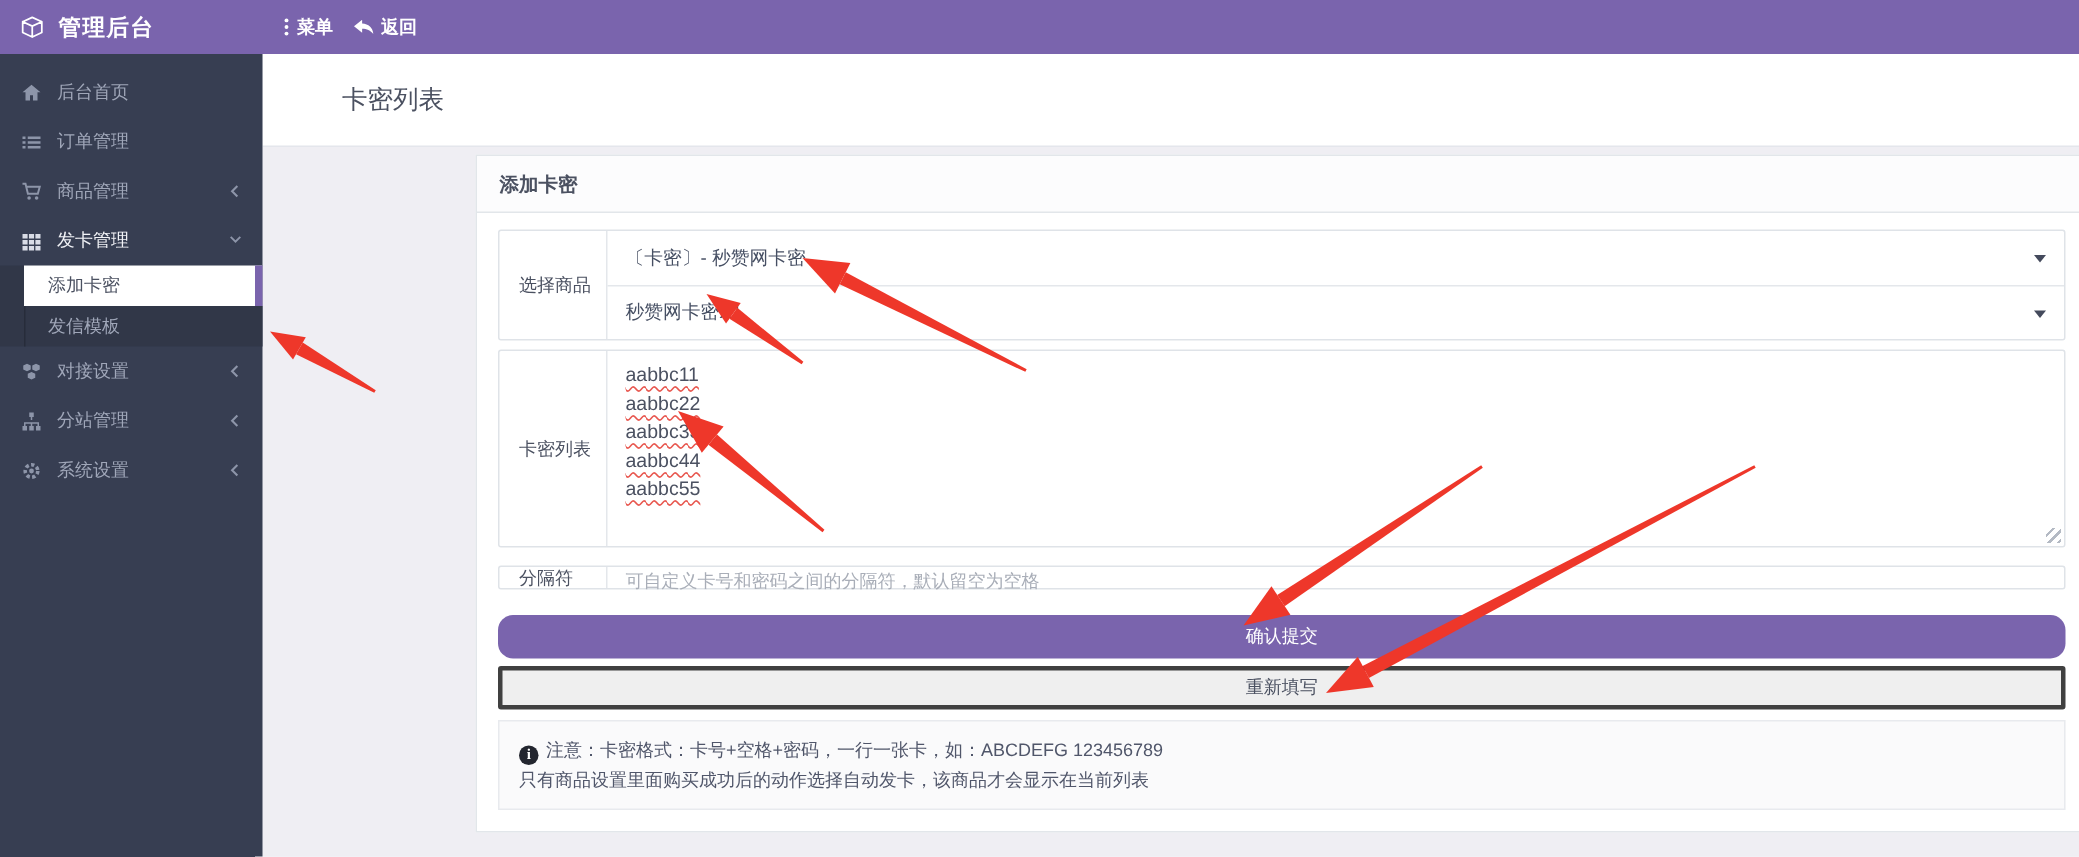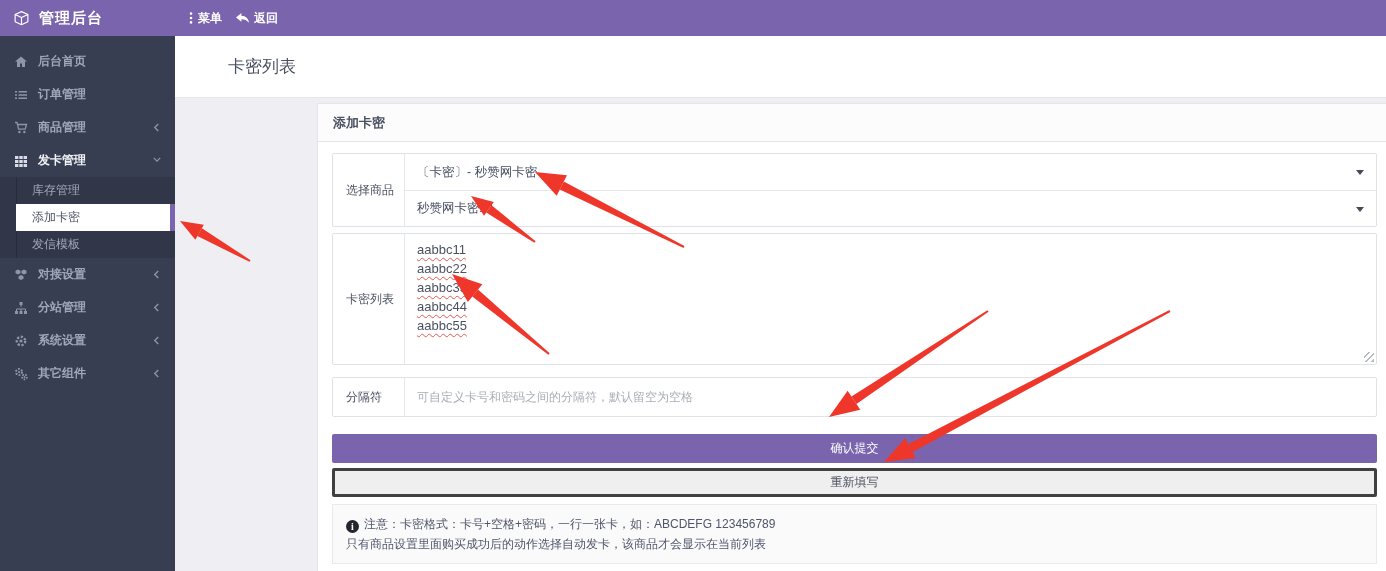--- a/index.html
+++ b/index.html
@@ -15,21 +15,21 @@
   .top-link { display:flex; align-items:center; color:#fff; font-size:12px; font-weight:bold;
     margin-left:14px; cursor:pointer; }
   .top-link .ti { margin-right:5px; display:inline-flex; }
 
   
   .sidebar { position:absolute; left:0; top:36px; width:175px; height:535px;
     background:#373e52; padding-top:9px; z-index:5; }
   .nav-item { height:33px; display:flex; align-items:center; padding:0 14px 0 14px;
     color:#a0a7b9; font-size:12px; cursor:pointer; }
   .nav-item .nico { width:14px; height:14px; margin-right:10px; color:#8d95a9; display:inline-flex; flex:none; }
-  .nav-item .nlbl { flex:1;font-weight:bold; }
+  .nav-item .nlbl { flex:1; }
   .nav-item .chev { width:8px; height:10px; color:#8d95a9; display:inline-flex; }
   .nav-item.open { color:#f2f3f7; }
   .nav-item.open .nico { color:#d9dce6; }
   .submenu { background:#313748; }
   .sub-item { height:27px; display:flex; align-items:center; margin-left:16px;
     border-left:1px solid #272c3a; padding-left:15px; color:#a0a7b9; font-size:12px; cursor:pointer; }
   .sub-item.active { background:#ffffff; color:#4b5161; border-left:none; padding-left:16px;
     border-right:5px solid #7a64ad; }
 
   
@@ -58,33 +58,33 @@
     border-top:5px solid #444a5c; }
 
   .row-cardlist { margin-top:6px; height:132px; }
   .card-area { padding:6px 12px; font-size:13px; color:#4b5161; line-height:19px;
     height:100%; cursor:text; position:relative; }
   .card-line { width:max-content; text-decoration:underline; text-decoration-style:wavy;
     text-decoration-color:#e8574f; text-decoration-thickness:1px; text-underline-offset:3px; }
   .grip { position:absolute; right:2px; bottom:2px; width:10px; height:10px;
     background:repeating-linear-gradient(135deg, transparent 0 3px, #b4bac4 3px 4.5px); cursor:se-resize; }
 
-  .row-sep { margin-top:12px; height:40px; }
+  .row-sep { margin-top:12px; height:16px; }
   .sep-input { width:100%; height:100%; border:none; outline:none; padding:0 12px;
     font-size:12px; color:#404040; font-family:inherit; background:transparent; }
   .sep-input::placeholder { color:#a9aeb8; }
 
   .check-band { margin-top:11px; border-top:1px solid #e4e7eb; border-bottom:1px solid #e4e7eb;
     padding:4px 0; display:flex; justify-content:center; align-items:center; }
   .check-band label { font-size:12px; color:#4b5161; display:flex; align-items:center; cursor:pointer; }
   .check-band input { width:13px; height:13px; margin-right:3px; }
 
   .btn { display:block; width:100%; height:29px; border:none; font-size:12px;
     font-family:inherit; cursor:pointer; border-radius:2px; }
-  .btn-submit { margin-top:17px; background:#7a64ad; color:#ffffff; }
+  .btn-submit { margin-top:17px; background:#7a64ad; color:#ffffff;border-radius:10px; }
   .btn-reset  { margin-top:5px; background:#efefef; color:#4b5161; border:3px solid #404040; }
 
   .note { margin-top:7px; background:#fafafb; border:1px solid #e8eaee; padding:9px 13px;
     font-size:12px; color:#50566a; line-height:20px; }
   .info-icon { display:inline-block; width:13px; height:13px; border-radius:50%;
     background:#23262f; color:#fff; font-size:10px; font-weight:bold; text-align:center;
     line-height:13px; margin-right:5px; vertical-align:-2px; font-family:"Liberation Serif",serif; }
 
   
   #arrows { position:absolute; left:0; top:0; z-index:40; pointer-events:none; }
@@ -168,23 +168,20 @@
     </span>
     <span class="nlbl">发卡管理</span>
     <span class="chev">
       <svg viewBox="0 0 10 8" width="9" height="7">
           <path d="M1 2l4 4 4-4" stroke="currentColor" fill="none" stroke-width="1.6"></path>
         </svg>
     </span>
   </div>
 
   <div class="submenu">
-    <div class="sub-item">
-      <span>库存管理</span>
-    </div>
     <div class="sub-item active">
       <span>添加卡密</span>
     </div>
     <div class="sub-item">
       <span>发信模板</span>
     </div>
   </div>
 
   <div class="nav-item">
     <span class="nico">
@@ -223,36 +220,20 @@
         </svg>
     </span>
     <span class="nlbl">系统设置</span>
     <span class="chev">
       <svg viewBox="0 0 8 10" width="7" height="9">
           <path d="M6 1 2 5l4 4" stroke="currentColor" fill="none" stroke-width="1.6"></path>
         </svg>
     </span>
   </div>
 
-  <div class="nav-item">
-    <span class="nico">
-      <svg viewBox="0 0 14 14" width="14" height="14">
-          <circle cx="5" cy="5" r="3" fill="none" stroke="currentColor" stroke-width="2" stroke-dasharray="1.8 1.4"></circle>
-          <circle cx="5" cy="5" r="1.1" fill="currentColor"></circle>
-          <circle cx="10.5" cy="10" r="2.4" fill="none" stroke="currentColor" stroke-width="1.8" stroke-dasharray="1.5 1.2"></circle>
-          <circle cx="10.5" cy="10" r="0.9" fill="currentColor"></circle>
-        </svg>
-    </span>
-    <span class="nlbl">其它组件</span>
-    <span class="chev">
-      <svg viewBox="0 0 8 10" width="7" height="9">
-          <path d="M6 1 2 5l4 4" stroke="currentColor" fill="none" stroke-width="1.6"></path>
-        </svg>
-    </span>
-  </div>
 </div>
 
 <div class="main">
   <div class="titlebar">
     <span class="page-title">卡密列表</span>
   </div>
 
   <div class="content">
     <div class="panel">
       <div class="panel-header">

